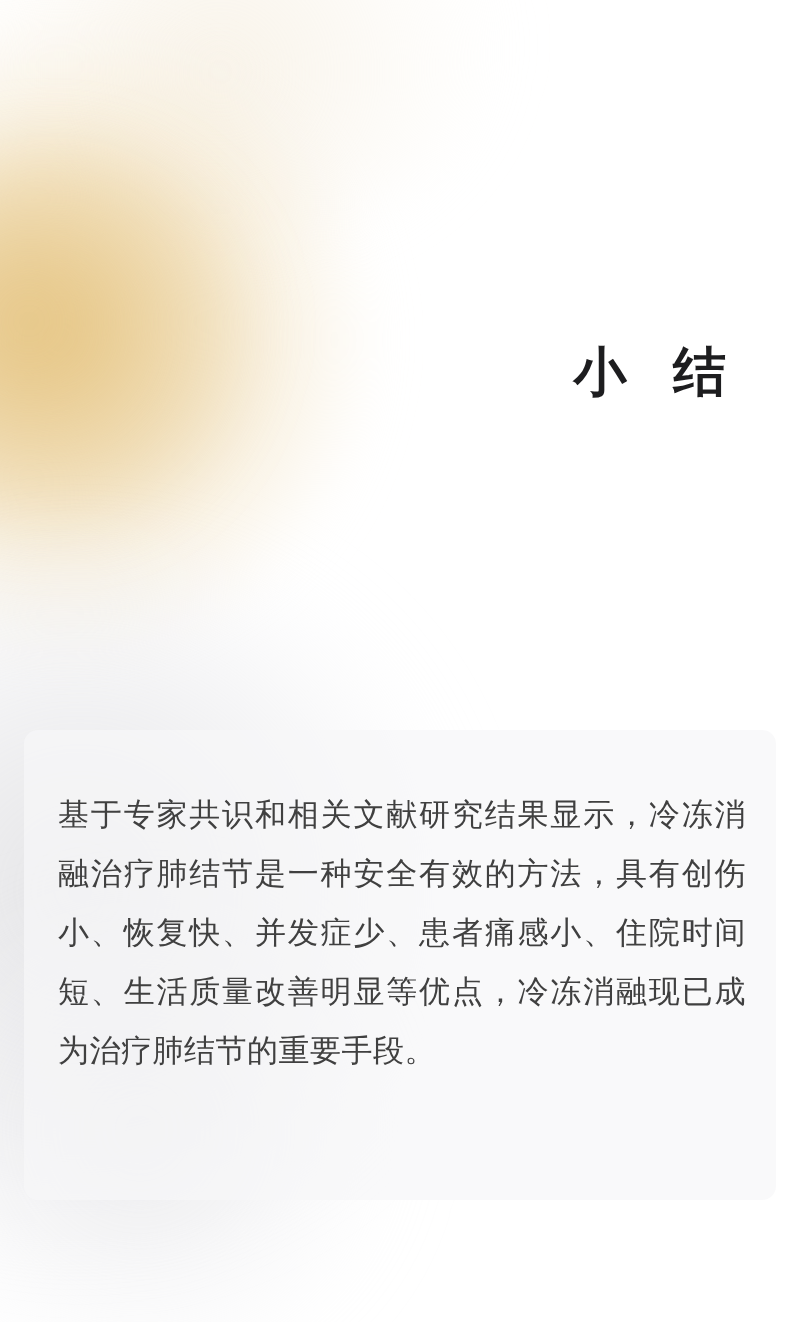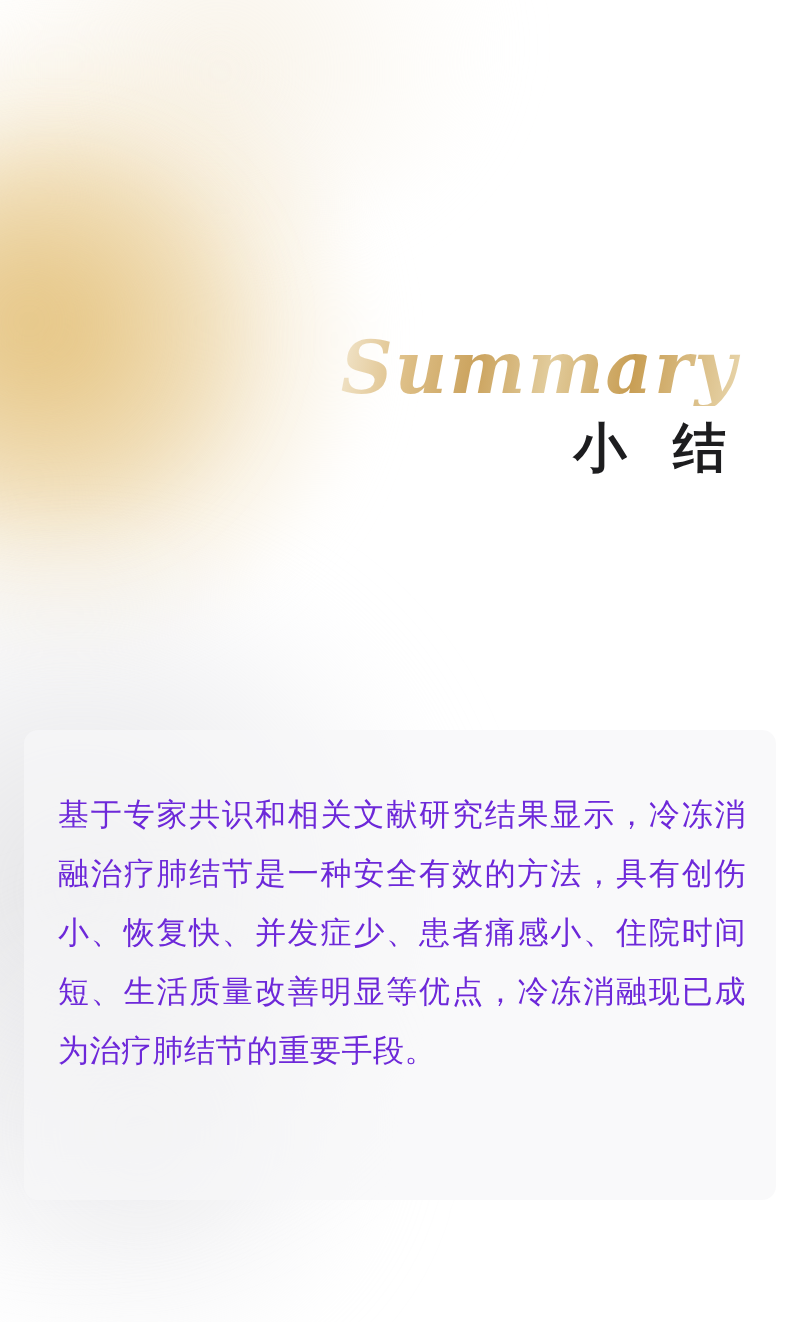--- a/index.html
+++ b/index.html
@@ -159,37 +159,36 @@
   .body-text {
     position: absolute;
     left: 58px;
     top: 785px;
     width: 688px;
     z-index: 6;
     font-family: "DejaVu Sans", "Liberation Sans", sans-serif;
     font-size: 31px;
     line-height: 59px;
     letter-spacing: 0.5px;
-    color: #6d28d9;
+    color: #404040;
     text-align: justify;
     text-justify: inter-ideograph;
   }
 </style>
 </head>
 <body>
 
 <div class="slide">
 
   <div class="glow-top"></div>
   <div class="glow-gold"></div>
   <div class="glow-gold-2"></div>
   <div class="glow-grey"></div>
   <div class="glow-lower"></div>
 
   <div class="title-block">
-    <div class="title-en">Summary</div>
     <div class="title-zh">小 结</div>
   </div>
 
   <div class="body-card"></div>
   <div class="body-text">基于专家共识和相关文献研究结果显示，冷冻消融治疗肺结节是一种安全有效的方法，具有创伤小、恢复快、并发症少、患者痛感小、住院时间短、生活质量改善明显等优点，冷冻消融现已成为治疗肺结节的重要手段。</div>
 
 </div>
 
 </body></html>

